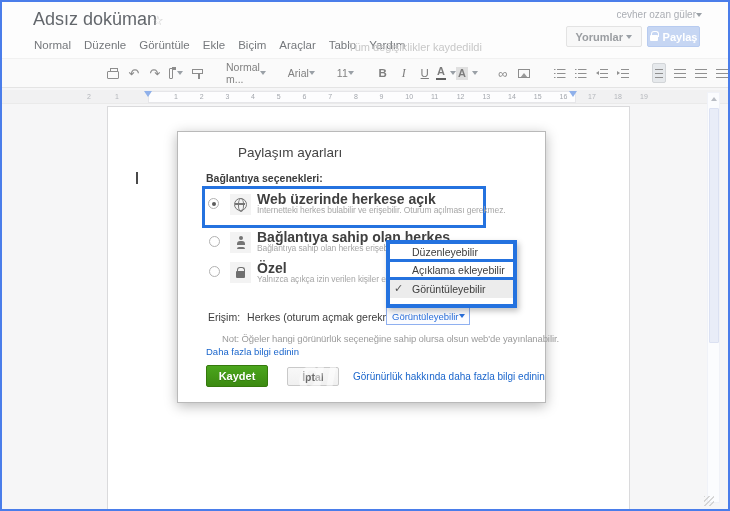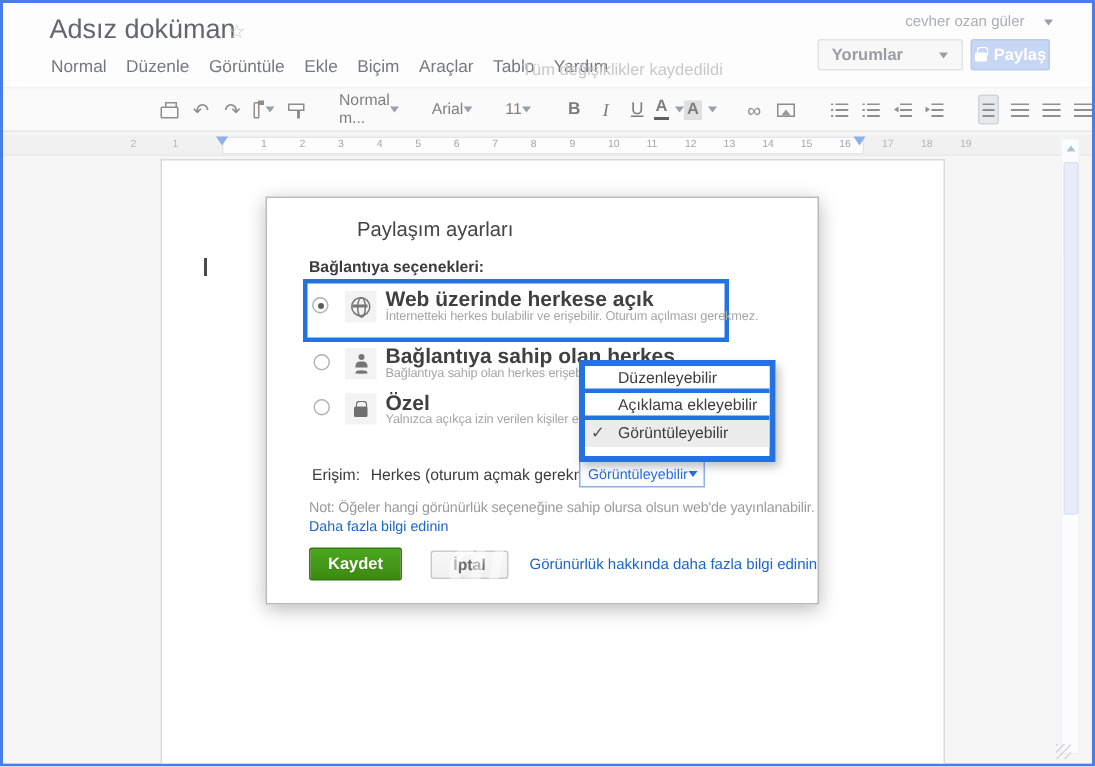--- a/index.html
+++ b/index.html
@@ -9,23 +9,23 @@
     border:2px solid #4a7dea; background:#fff; overflow:hidden;
     font-family:"Liberation Sans", sans-serif;
   }
   
   .header { position:absolute; left:0; top:0; width:726px; height:56px; background:#fdfdfd; }
   .doc-title { position:absolute; left:31px; top:7px; font-size:18px; color:#63676c; }
   .star { position:absolute; left:150px; top:11px; font-size:13px; color:#c9c9c9; }
   .menubar { position:absolute; left:32px; top:37px; display:flex; gap:13px; font-size:11.5px; color:#75787c; }
   .menubar span { cursor:default; }
   .save-status { position:absolute; left:346px; top:39px; font-size:11px; color:#c8c8c8; }
-  .user-chip { position:absolute; right:26px; top:7px; font-size:10px; color:#abaeb4; display:flex; align-items:center; gap:13px;text-align:center; }
+  .user-chip { position:absolute; right:26px; top:7px; font-size:10px; color:#abaeb4; display:flex; align-items:center; gap:0;text-align:center; }
   .btn-comments { position:absolute; right:86px; top:24px; height:21px; padding:0 9px; background:#f8f8f8;
-    border:1px solid #e3e3e3; border-radius:2px; display:flex; align-items:center; gap:24px;
+    border:1px solid #e3e3e3; border-radius:2px; display:flex; align-items:center; gap:3px;
     font-size:11px; font-weight:bold; color:#9a9da1; }
   .btn-share { position:absolute; right:28px; top:24px; width:53px; height:21px; background:#c6d6f3;
     border:1px solid #b7cbf0; border-radius:2px; display:flex; align-items:center; justify-content:center; gap:5px;
     font-size:11px; font-weight:bold; color:#fff;text-align:right; }
   .caret { width:0; height:0; border-left:3px solid transparent; border-right:3px solid transparent; border-top:4px solid #9aa0a6; }
   .caret.blue { border-top-color:#2a6fdb; }
   .caret-up { width:0; height:0; border-left:3px solid transparent; border-right:3px solid transparent; border-bottom:4px solid #b9bdc4; }
   .lock { position:relative; width:8px; height:6px; background:#fff; border-radius:1px; margin-top:3px; }
   .lock:before { content:''; position:absolute; left:1px; top:-4px; width:6px; height:5px;
     border:1.5px solid #fff; border-bottom:none; border-radius:3px 3px 0 0; }
@@ -100,21 +100,21 @@
     border:4px solid #2472df; box-shadow:2px 3px 6px rgba(0,0,0,.25); z-index:5; }
   .dd-row { position:relative; height:18px; display:flex; align-items:center; padding-left:22px;
     font-size:10.5px; color:#3c3c3c; white-space:nowrap; border-bottom:3px solid #2472df; background:#fff; }
   .dd-row.last { border-bottom:none; background:#ececec; }
   .dd-check { position:absolute; left:4px; top:2px; font-size:11px; color:#555; }
   .access-row { position:absolute; left:30px; top:179px; font-size:10.5px; color:#3c3c3c; white-space:nowrap; }
   .access-row .val { margin-left:7px; }
   .access-btn { position:absolute; left:208px; top:175px; width:84px; height:18px; background:#fbfcff;
     border:1px solid #8fb0f0; display:flex; align-items:center; justify-content:space-between;
     padding:0 5px; font-size:9.5px; color:#2a6fdb; z-index:4; }
-  .dlg-note { position:absolute; left:28px; top:201px; font-size:9.5px; letter-spacing:-0.1px; color:#9b9b9b; white-space:nowrap; }
+  .dlg-note { position:absolute; left:44px; top:201px; font-size:9.5px; letter-spacing:-0.1px; color:#9b9b9b; white-space:nowrap; }
   .lnk { color:#1b66cc; }
   .dlg-note-link { position:absolute; left:28px; top:214px; font-size:9.5px; }
   .btn-save { position:absolute; left:28px; top:233px; width:62px; height:22px; border:1px solid #35790d;
     border-radius:2px; background:linear-gradient(#4ba61d,#3c8a11); color:#fff; font-weight:bold; font-size:11px;
     display:flex; align-items:center; justify-content:center; text-shadow:0 1px 0 rgba(0,0,0,.15); }
   .btn-cancel { position:absolute; left:109px; top:235px; width:52px; height:19px; border:1px solid #c9c9c9;
     border-radius:2px; background:linear-gradient(#f8f8f8,#f0f0f0); color:#6b6b6b; font-weight:bold; font-size:10.5px;
     display:flex; align-items:center; justify-content:center; }
   .dlg-more-link { position:absolute; left:175px; top:239px; font-size:10px; white-space:nowrap; }
   .watermark { position:absolute; left:296px; top:348px; font-size:44px; font-weight:bold;

